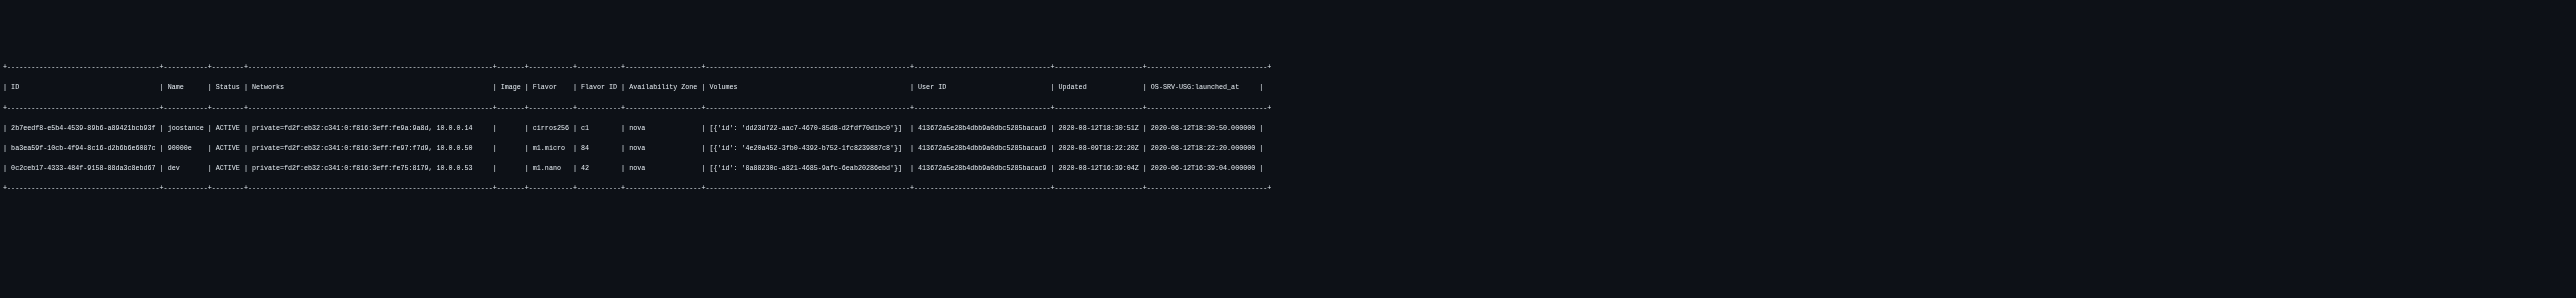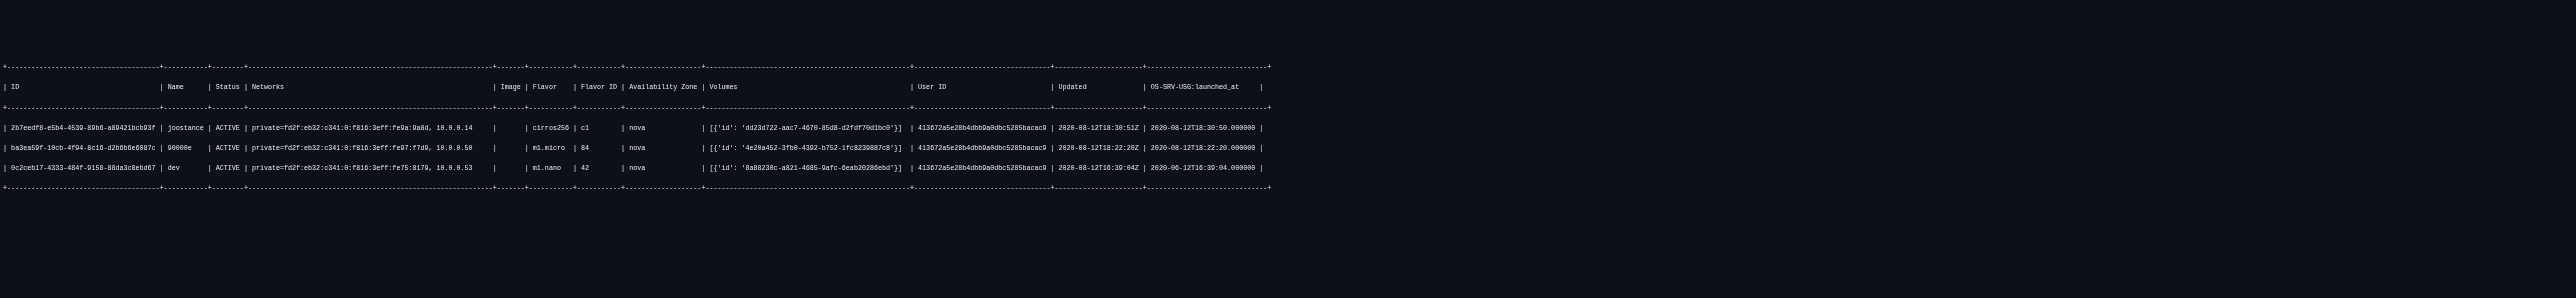--- a/index.html
+++ b/index.html
@@ -23,20 +23,20 @@
 </head>
 <body>
 
 
 
 <div class="terminal">
 <span class="line">+--------------------------------------+-----------+--------+-------------------------------------------------------------+-------+-----------+-----------+-------------------+---------------------------------------------------+----------------------------------+----------------------+------------------------------+</span>
 <span class="line">| ID                                   | Name      | Status | Networks                                                    | Image | Flavor    | Flavor ID | Availability Zone | Volumes                                           | User ID                          | Updated              | OS-SRV-USG:launched_at     |</span>
 <span class="line">+--------------------------------------+-----------+--------+-------------------------------------------------------------+-------+-----------+-----------+-------------------+---------------------------------------------------+----------------------------------+----------------------+------------------------------+</span>
 <span class="line">| 2b7eedf8-e5b4-4539-89b6-a89421bcb93f | joostance | ACTIVE | private=fd2f:eb32:c341:0:f816:3eff:fe9a:9a8d, 10.0.0.14     |       | cirros256 | c1        | nova              | [{'id': 'dd23d722-aac7-4670-85d8-d2fdf70d1bc0'}]  | 413672a5e28b4dbb9a0dbc5285bacac9 | 2020-08-12T18:30:51Z | 2020-08-12T18:30:50.000000 |</span>
-<span class="line">| ba3ea59f-10cb-4f94-8c16-d2b6b6e6087c | 90000e    | ACTIVE | private=fd2f:eb32:c341:0:f816:3eff:fe97:f7d9, 10.0.0.50     |       | m1.micro  | 84        | nova              | [{'id': '4e20a452-3fb0-4392-b752-1fc8239887c8'}]  | 413672a5e28b4dbb9a0dbc5285bacac9 | 2020-08-12T18:22:20Z | 2020-08-12T18:22:20.000000 |</span>
+<span class="line">| ba3ea59f-10cb-4f94-8c16-d2b6b6e6087c | 90000e    | ACTIVE | private=fd2f:eb32:c341:0:f816:3eff:fe97:f7d9, 10.0.0.50     |       | m1.micro  | 84        | nova              | [{'id': '4e20a452-3fb0-4392-b752-1fc8239887c8'}]  | 413672a5e28b4dbb9a0dbc5285bacac9 | 2020-08-09T18:22:20Z | 2020-08-12T18:22:20.000000 |</span>
 <span class="line">| 0c2ceb17-4333-484f-9158-88da3c8ebd67 | dev       | ACTIVE | private=fd2f:eb32:c341:0:f816:3eff:fe75:8179, 10.0.0.53     |       | m1.nano   | 42        | nova              | [{'id': '8a88230c-a821-4685-9afc-6eab20286ebd'}]  | 413672a5e28b4dbb9a0dbc5285bacac9 | 2020-08-12T16:39:04Z | 2020-06-12T16:39:04.000000 |</span>
 <span class="line">+--------------------------------------+-----------+--------+-------------------------------------------------------------+-------+-----------+-----------+-------------------+---------------------------------------------------+----------------------------------+----------------------+------------------------------+</span>
 </div>
 
 
 
 
 
 </body></html>

